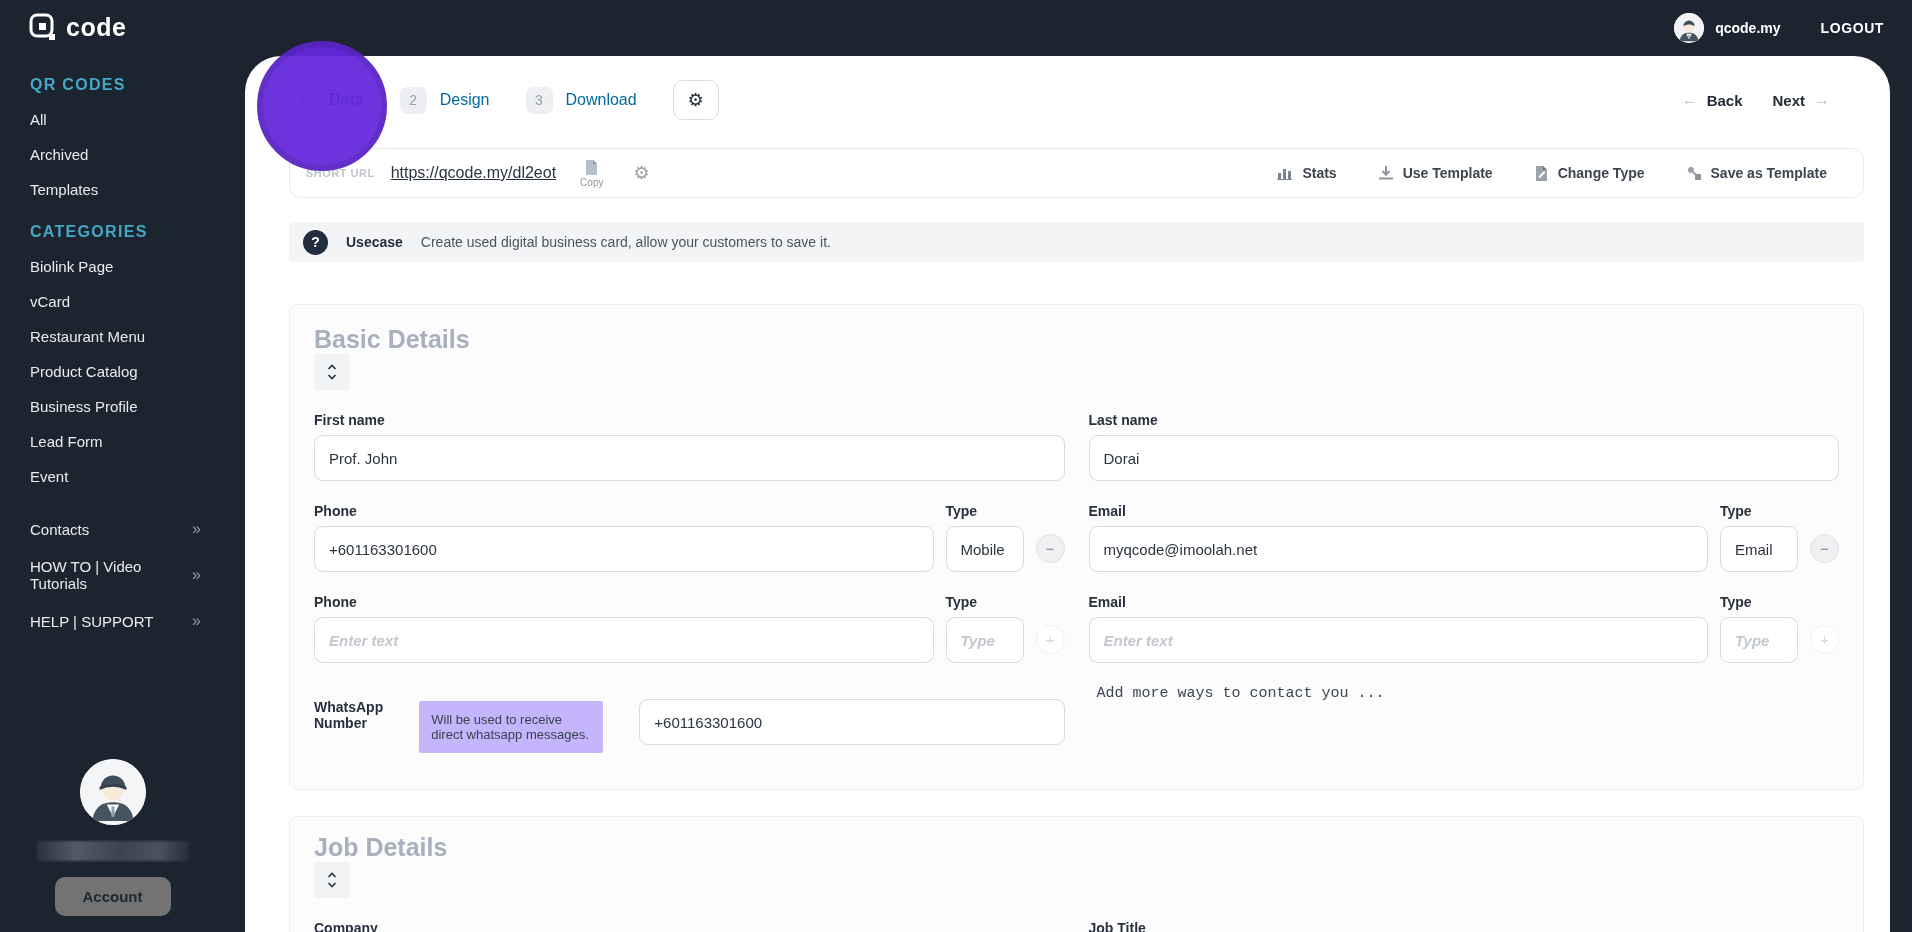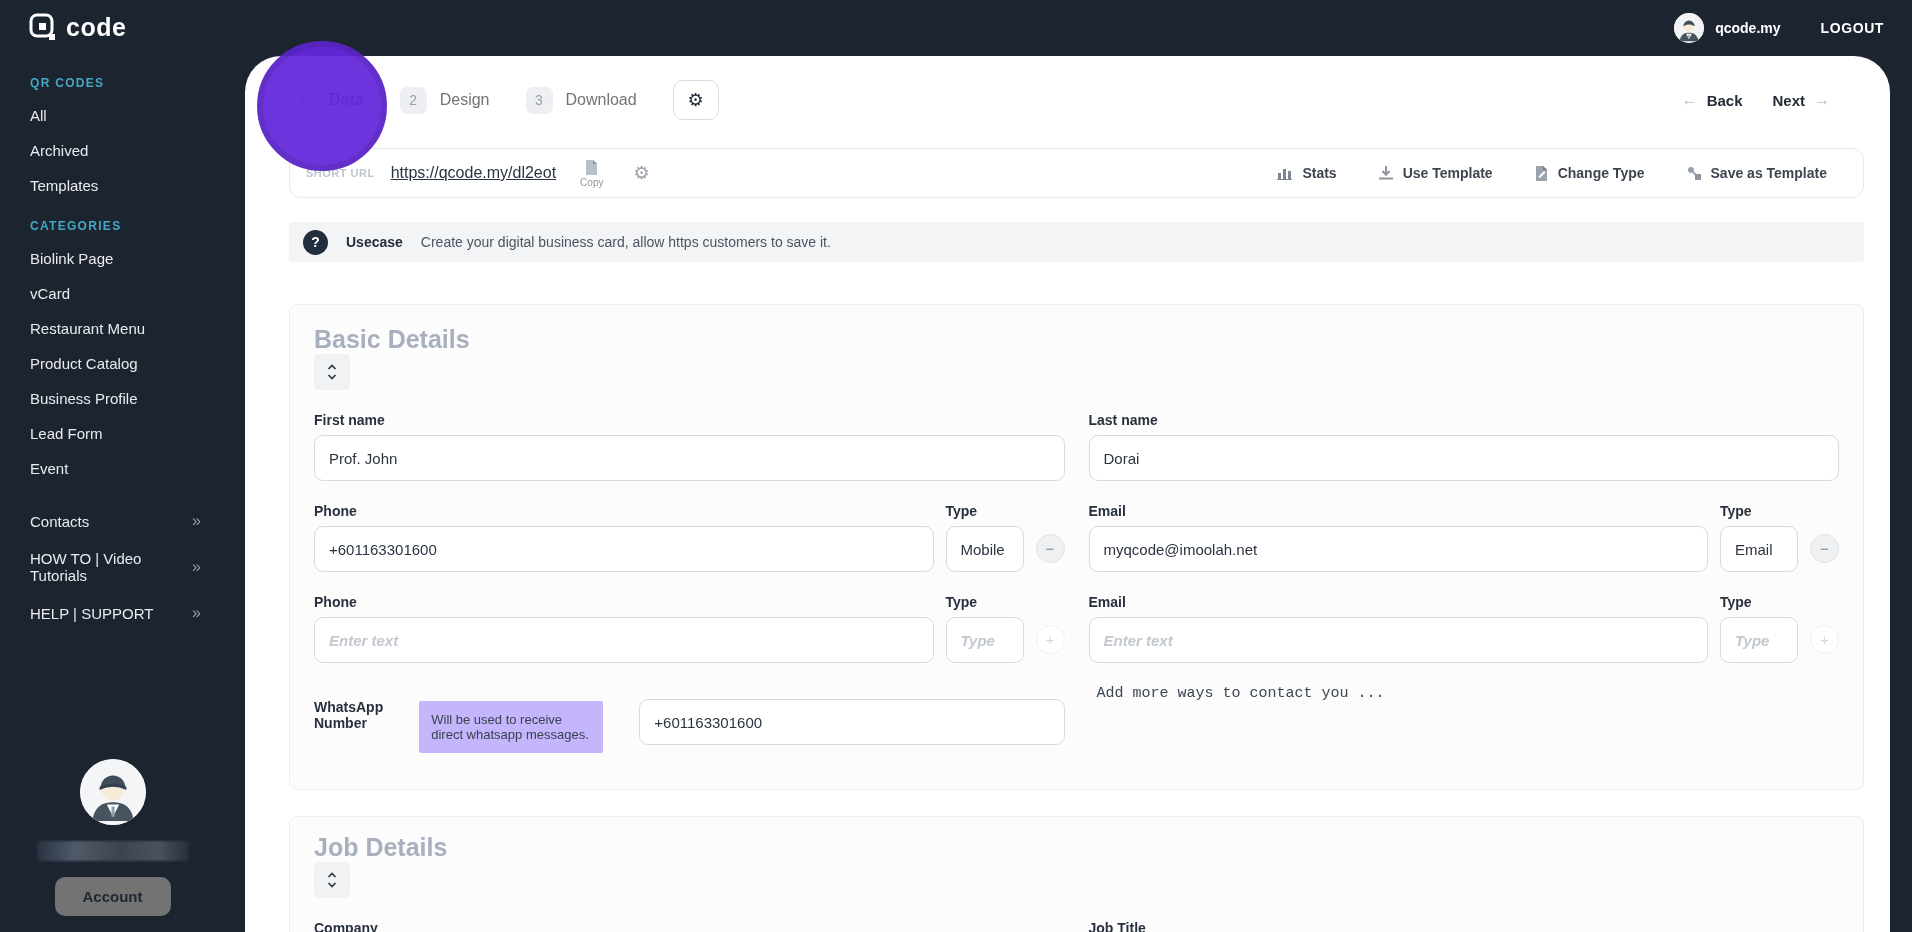--- a/index.html
+++ b/index.html
@@ -19,42 +19,42 @@
     display:flex;align-items:center;justify-content:space-between;padding:0 28px;}
   .logo{display:flex;align-items:center;gap:6px;}
   .logo-text{color:#fff;font-size:25px;font-weight:700;letter-spacing:.5px;margin-top:-2px;}
   .topbar-right{display:flex;align-items:center;gap:40px;}
   .user-chip{display:flex;align-items:center;gap:11px;color:#fff;font-weight:700;font-size:14px;cursor:pointer;}
   .avatar-sm{width:30px;height:30px;border-radius:50%;background:#f2f3f5;overflow:hidden;flex:0 0 auto;}
   .logout{color:#fff;font-weight:700;font-size:14px;letter-spacing:.6px;cursor:pointer;}
 
   
   .sidebar{position:absolute;top:56px;left:0;width:225px;bottom:0;padding-top:4px;}
-  .side-header{padding:0 30px;color:var(--teal-header);font-size:12px;font-weight:700;letter-spacing:1.3px;margin:16px 0 8px;}
+  .side-header{padding:0 30px;color:var(--teal-header);font-size:16px;font-weight:700;letter-spacing:1.3px;margin:16px 0 8px;}
   .side-item{padding:9px 30px;color:#e9ebee;font-size:15px;cursor:pointer;}
   .side-link{display:flex;justify-content:space-between;align-items:center;gap:0;
     padding:10px 24px 10px 30px;color:#e9ebee;font-size:15px;cursor:pointer;}
   .side-link .label{max-width:130px;}
   .chev{color:#959da8;font-size:16px;}
   .side-bottom{position:absolute;bottom:16px;left:0;width:100%;display:flex;flex-direction:column;align-items:center;}
   .avatar-lg{width:66px;height:66px;border-radius:50%;background:#f4f5f6;overflow:hidden;margin-bottom:16px;}
   .blurbar{width:152px;height:20px;border-radius:3px;margin-bottom:16px;filter:blur(1.2px);
     background:linear-gradient(90deg,#2a3342,#515a68 25%,#3c4451 55%,#4a5260 80%,#262f3c);}
   .account-btn{background:#737373;color:#1f2733;font-weight:700;font-size:15px;border:none;border-radius:10px;
     padding:11px 28px;cursor:pointer;font-family:inherit;}
 
   
   .panel{position:absolute;top:56px;left:245px;right:22px;bottom:0;background:#fff;
     border-radius:36px 36px 0 0;padding:0 26px 0 44px;overflow:hidden;}
 
   .steps-row{display:flex;align-items:center;margin-top:22px;height:44px;}
   .step{display:flex;align-items:center;margin-right:36px;cursor:pointer;}
   .step-num{width:27px;height:27px;border-radius:7px;display:flex;align-items:center;justify-content:center;
     font-size:14px;margin-right:13px;background:#edeff2;color:#99a1ab;}
-  .step-label{font-size:16px;color:#737373;}
+  .step-label{font-size:16px;color:#0369a1;}
   .step.active .step-num{background:#fff;border:1px solid #d8dbe0;color:#8f97a2;}
   .step.active .step-label{color:#38414d;font-weight:700;}
   .gear-btn{width:46px;height:40px;border:1px solid #d8dbe0;border-radius:10px;background:#fff;
     display:flex;align-items:center;justify-content:center;font-size:18px;color:#1f2937;cursor:pointer;}
   .steps-spacer{flex:1;}
   .nav-btns{display:flex;align-items:center;gap:30px;margin-right:34px;}
   .nav-btn{display:flex;align-items:center;gap:9px;font-weight:700;font-size:15px;color:#232c38;cursor:pointer;}
   .nav-arrow{color:#b9bfc7;font-size:16px;font-weight:400;}
 
   .shorturl-bar{margin-top:26px;border:1px solid #e9eaee;border-radius:12px;height:50px;
@@ -270,21 +270,21 @@
           </svg>
         </span>
         <span>Save as Template</span>
       </div>
     </div>
   </div>
 
   <div class="usecase">
     <span class="help-circle">?</span>
     <span class="uc-title">Usecase</span>
-    <span class="uc-text">Create your digital business card, allow https customers to save it.</span>
+    <span class="uc-text">Create used digital business card, allow your customers to save it.</span>
   </div>
 
   <section class="card">
     <div class="card-head">
       <span class="card-title">Basic Details</span>
       <button class="sort-btn">
         <span style="display:flex;">
           <svg width="10" height="16" viewBox="0 0 10 16">
             <path d="M1.5 5 L5 1.5 L8.5 5" stroke="#2b3542" stroke-width="1.6" fill="none"></path>
             <path d="M1.5 11 L5 14.5 L8.5 11" stroke="#2b3542" stroke-width="1.6" fill="none"></path>

